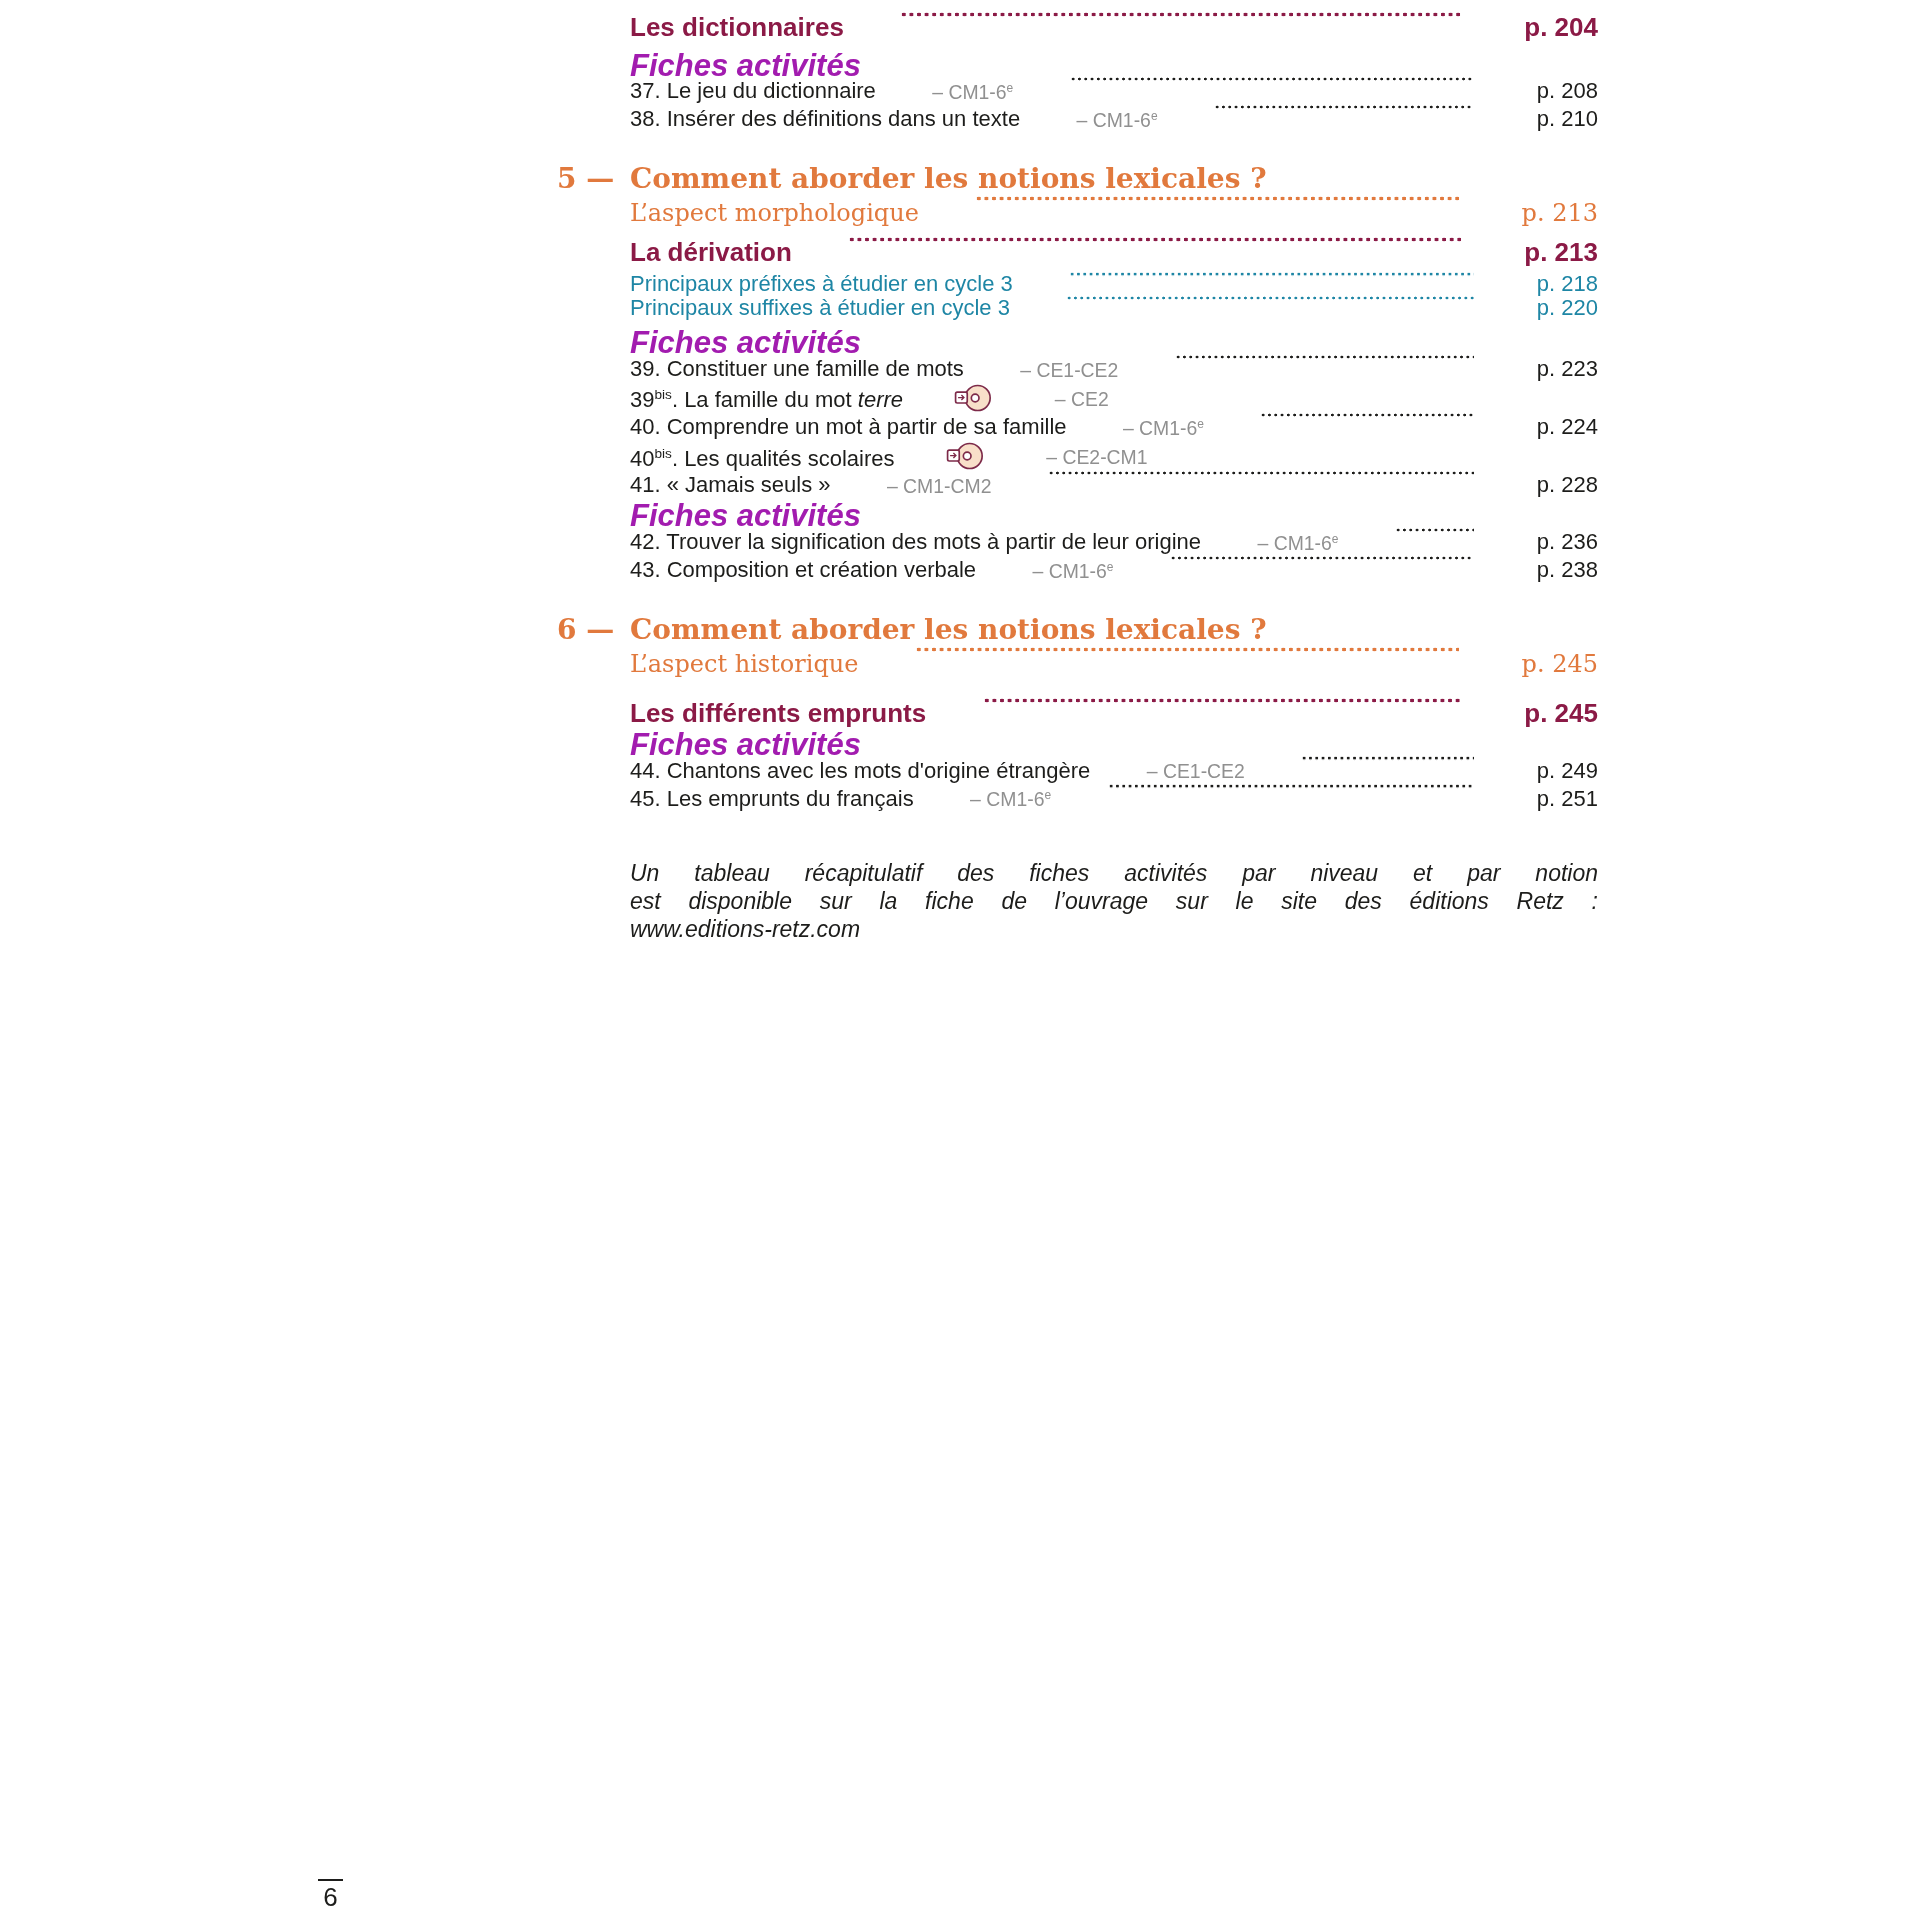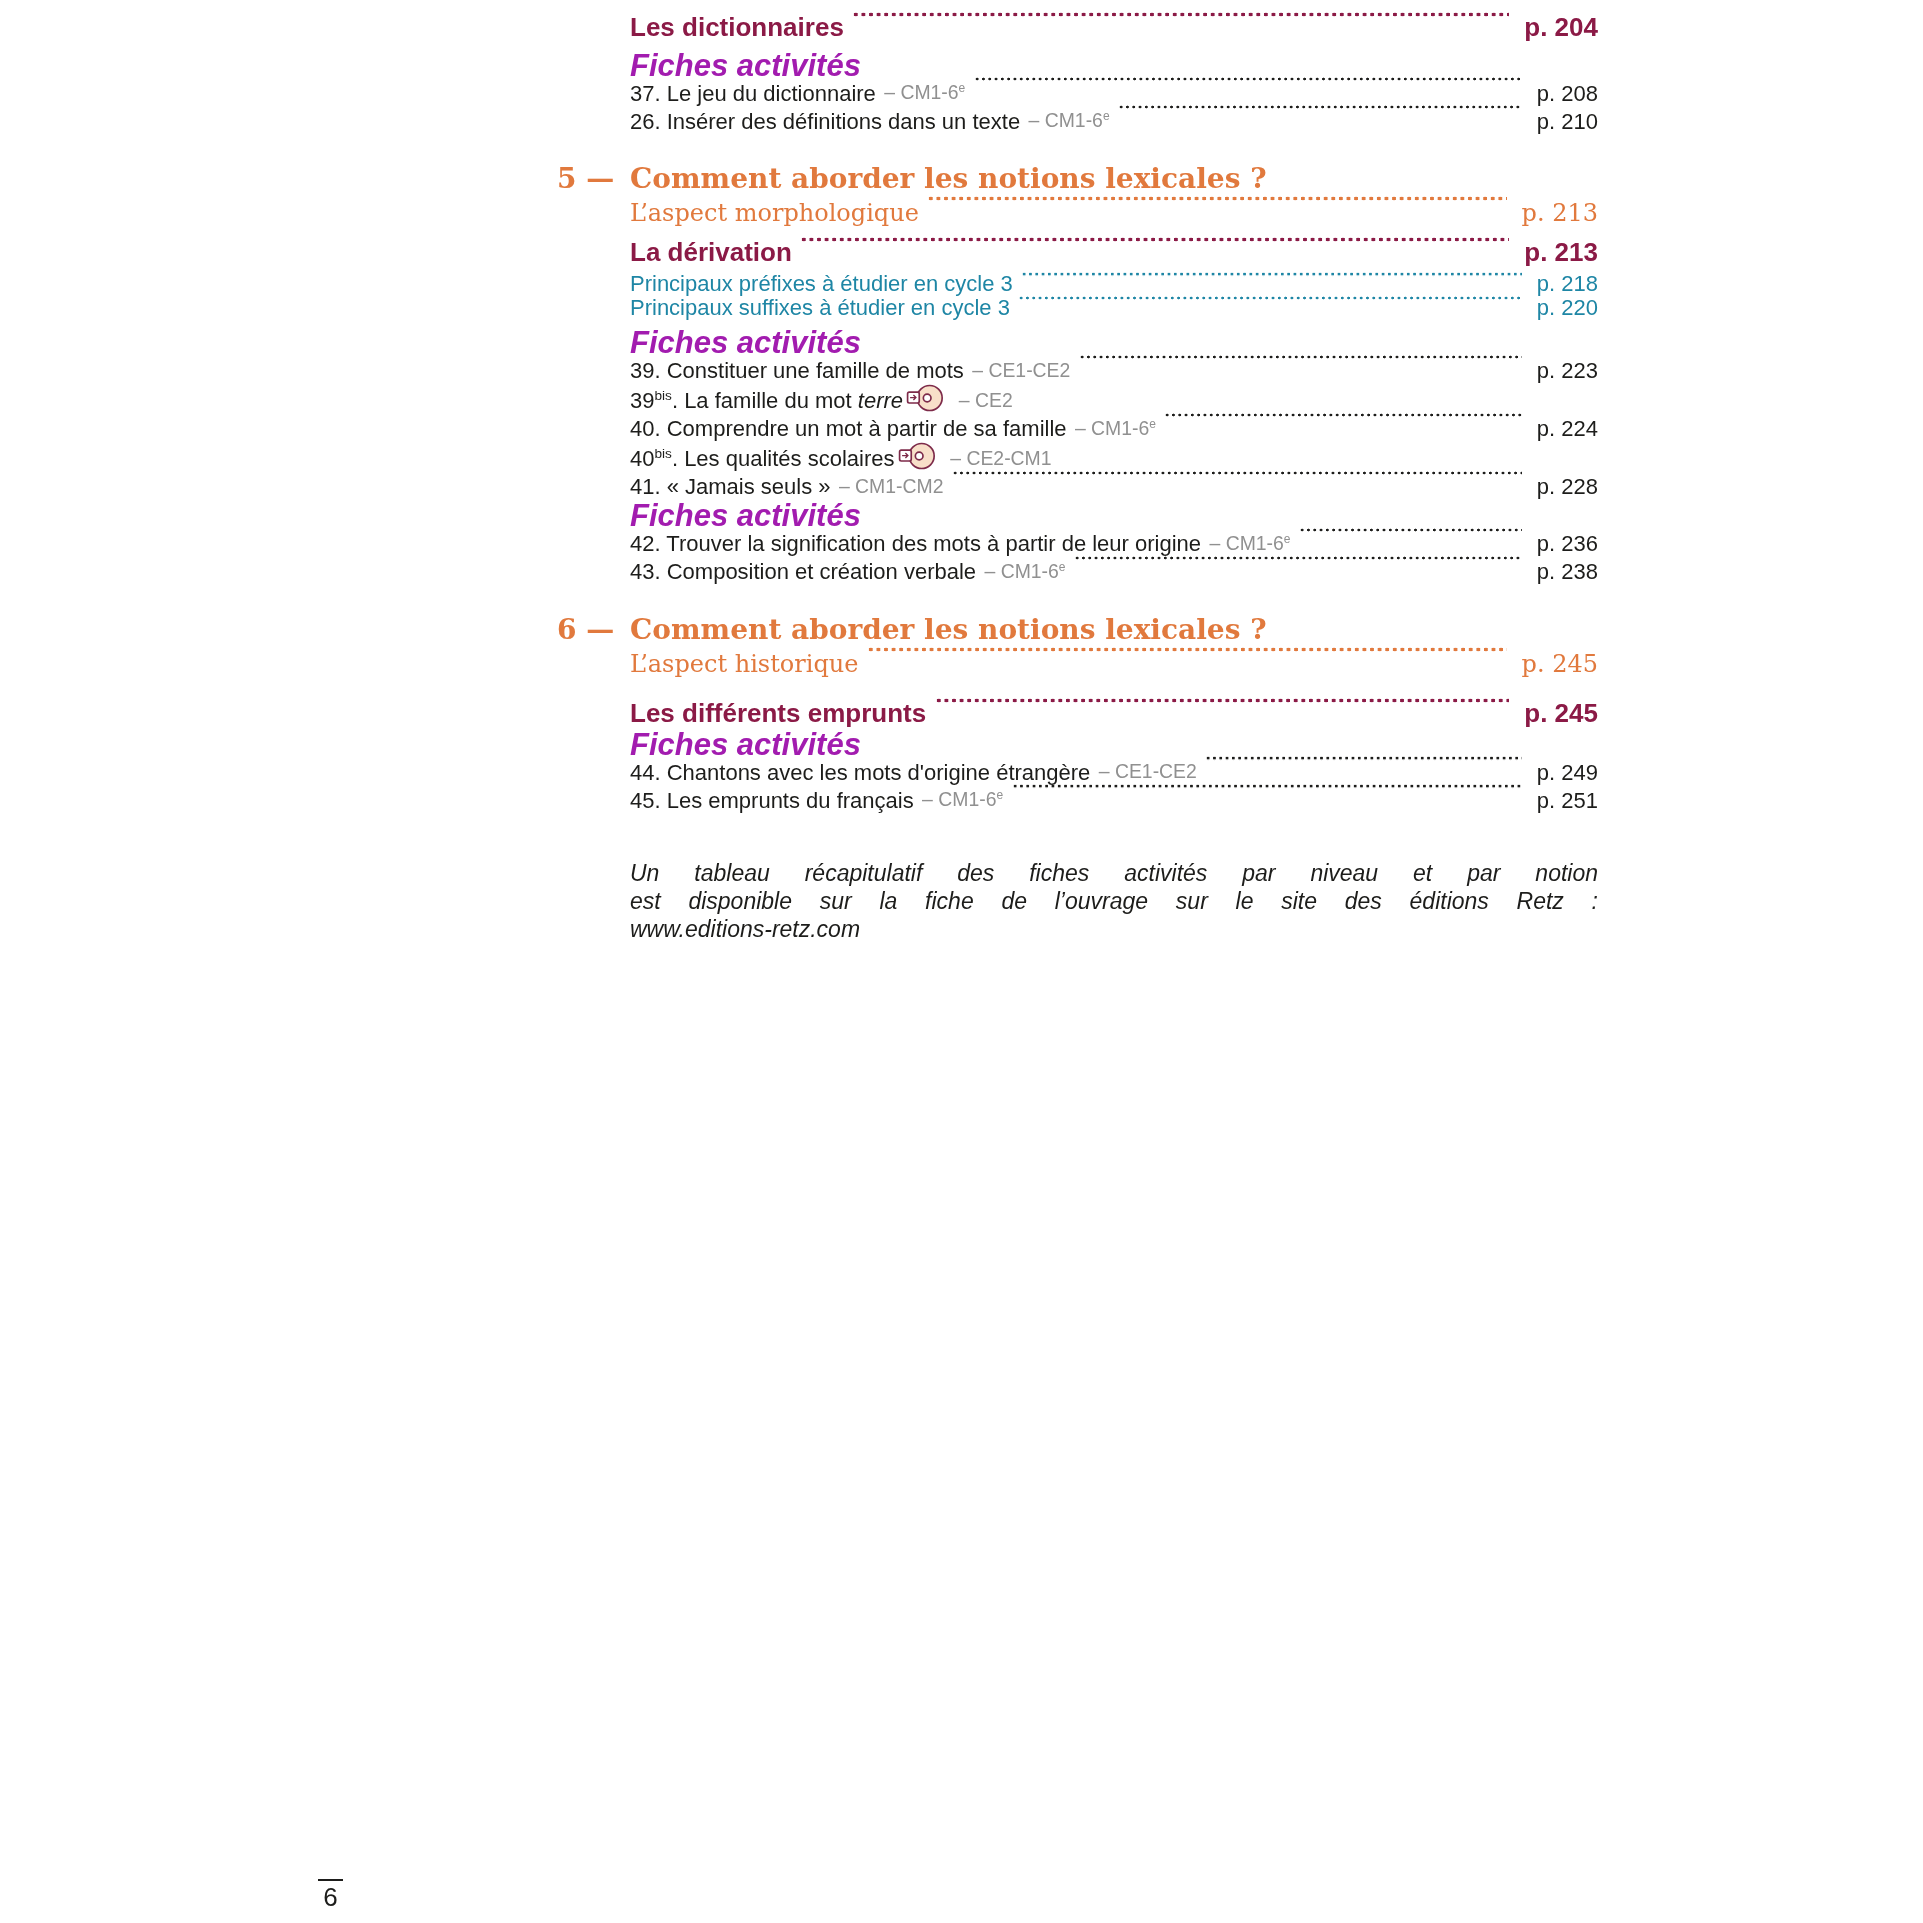--- a/index.html
+++ b/index.html
@@ -2,21 +2,21 @@
 <html style="font-size:13.5px"><head>
 <meta charset="utf-8">
 <style>
   html,body{margin:0;padding:0;}
   body{
     width:1924px;height:1924px;background:#ffffff;position:relative;overflow:hidden;
     font-family:"Liberation Sans", sans-serif;color:#1d1d1b;
     -webkit-font-smoothing:antialiased;
   }
   .toc{position:absolute;left:630px;top:11.8px;width:968px;}
-  .row{display:flex;align-items:flex-end;line-height:23.6px;font-size:22px;}
+  .row{display:flex;align-items:center;line-height:23.6px;font-size:22px;gap:48px;}
   .lbl{white-space:nowrap;}
   .pg{white-space:nowrap;text-align:right;}
   .leader{
     flex:1 1 auto;min-width:10px;height:4.2px;align-self:baseline;
     margin:0 15px 0 8.4px;
     background-image:radial-gradient(circle, currentColor 1.3px, transparent 1.7px);
     background-size:6.3px 4.2px;background-position:left bottom;background-repeat:repeat-x;
   }
   
   .h2{color:#8b1a46;font-weight:bold;font-size:26px;line-height:30px;}
@@ -68,21 +68,21 @@
   <div class="row fiches mt14">
     <span class="lbl">Fiches activités</span>
   </div>
   <div class="row">
     <span class="lbl">37. Le jeu du dictionnaire</span>
     <span class="grade"><span>– CM1-6</span><sup>e</sup></span>
     <span class="leader"></span>
     <span class="pg">p. 208</span>
   </div>
   <div class="row">
-    <span class="lbl">26. Insérer des définitions dans un texte</span>
+    <span class="lbl">38. Insérer des définitions dans un texte</span>
     <span class="grade"><span>– CM1-6</span><sup>e</sup></span>
     <span class="leader"></span>
     <span class="pg">p. 210</span>
   </div>
 
   <div class="sec mt34">
     <div class="sec-line1">
       <span class="secnum">5 —</span>
       <span>Comment aborder les notions lexicales ?</span>
     </div>

